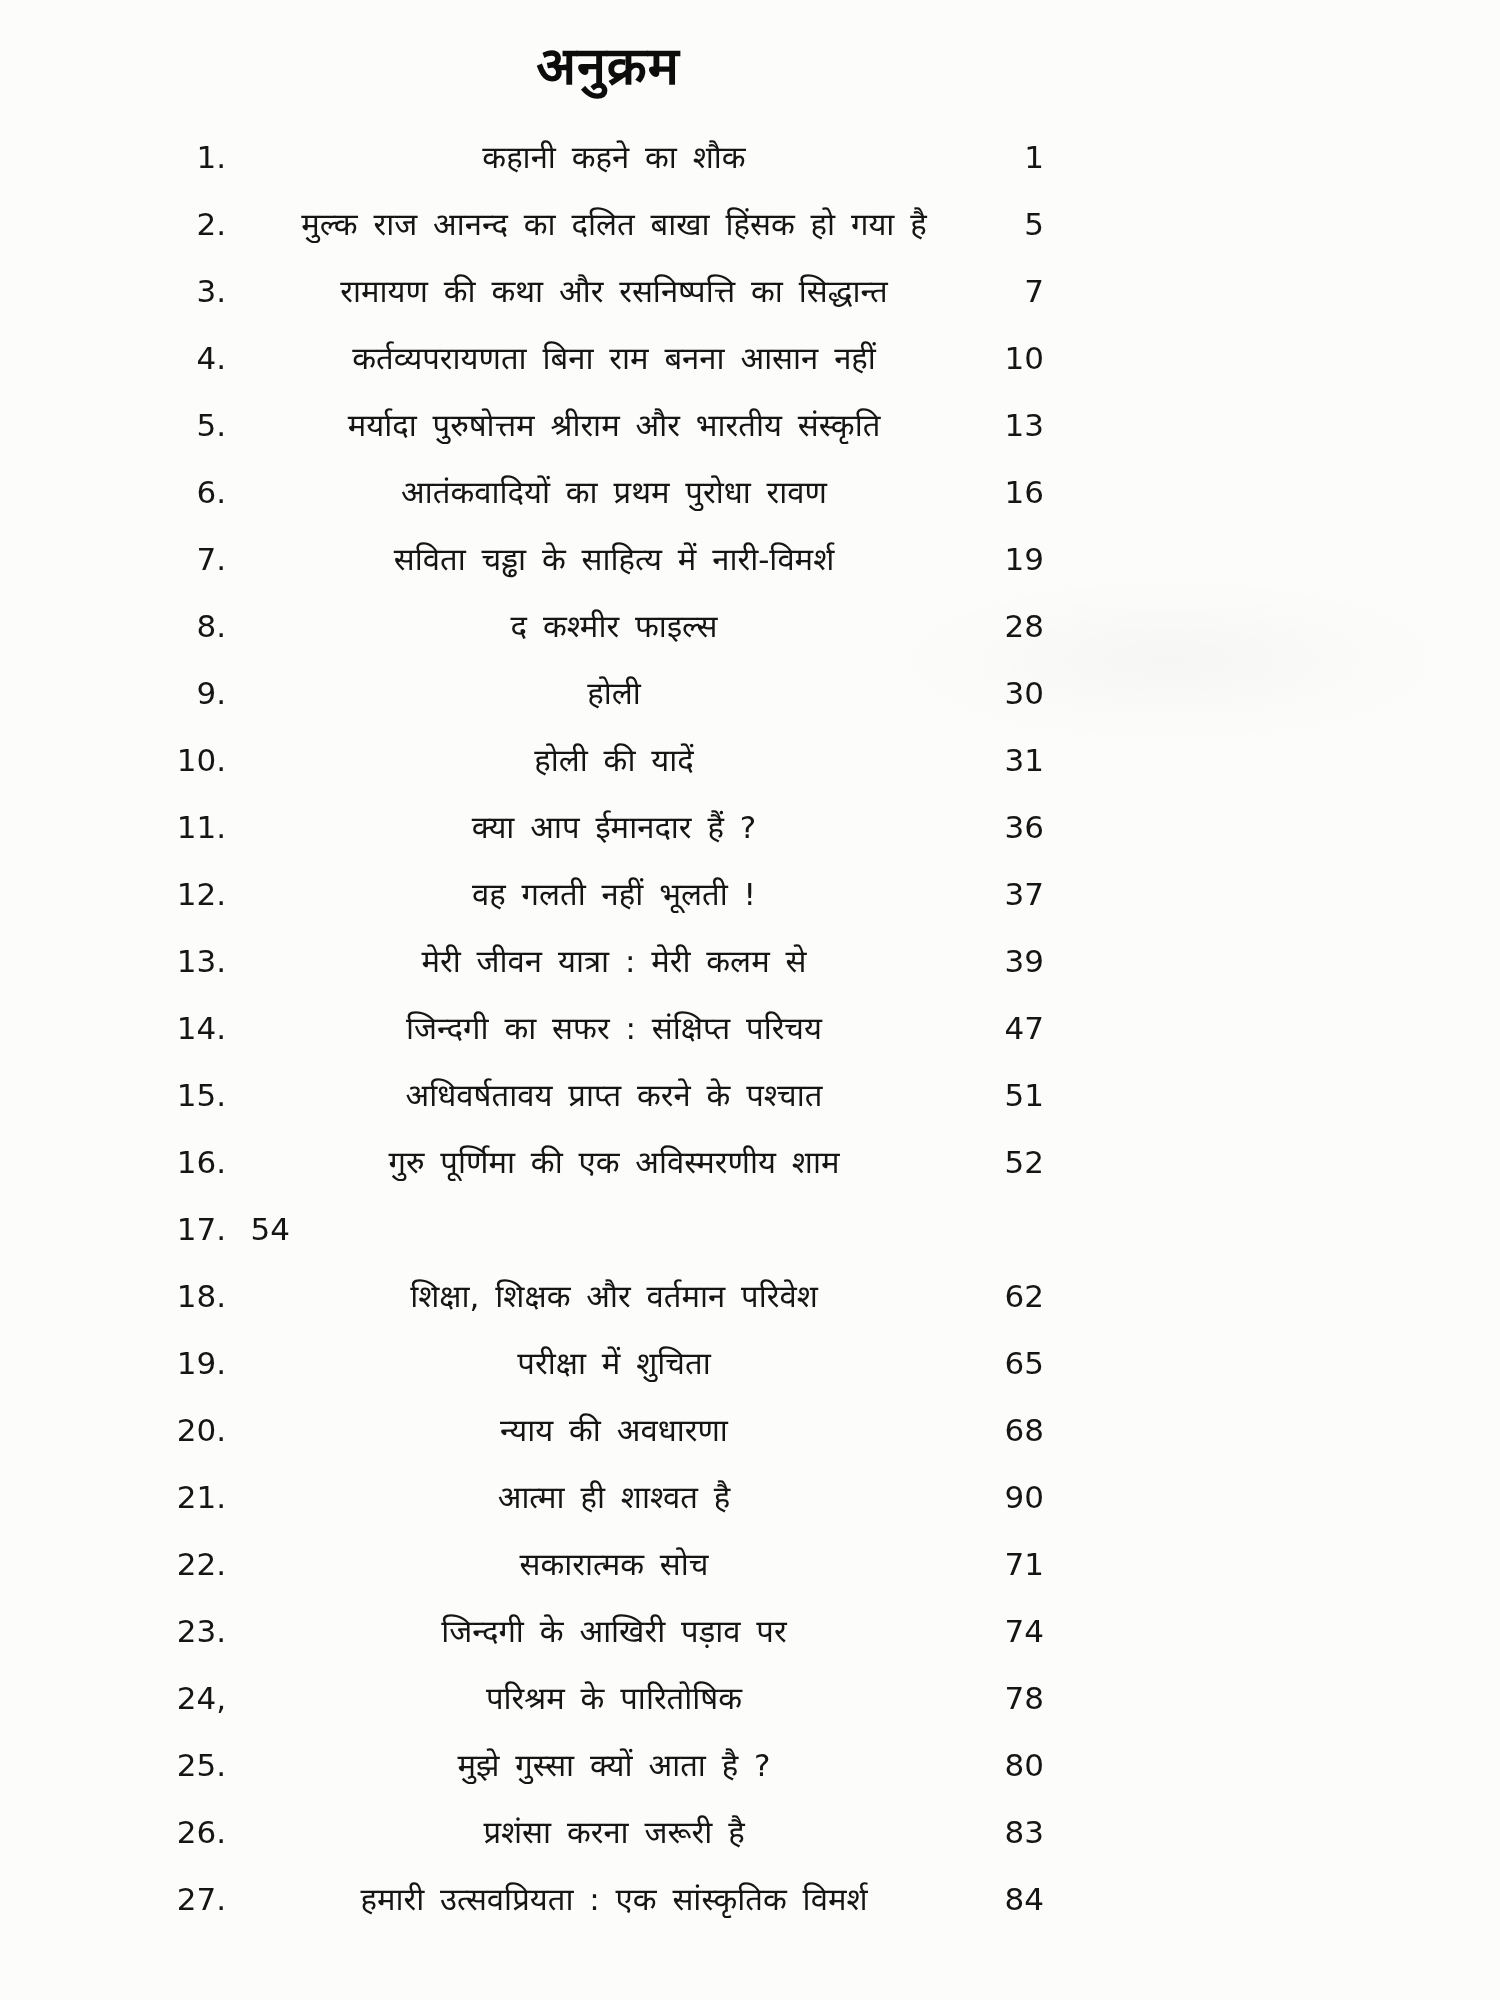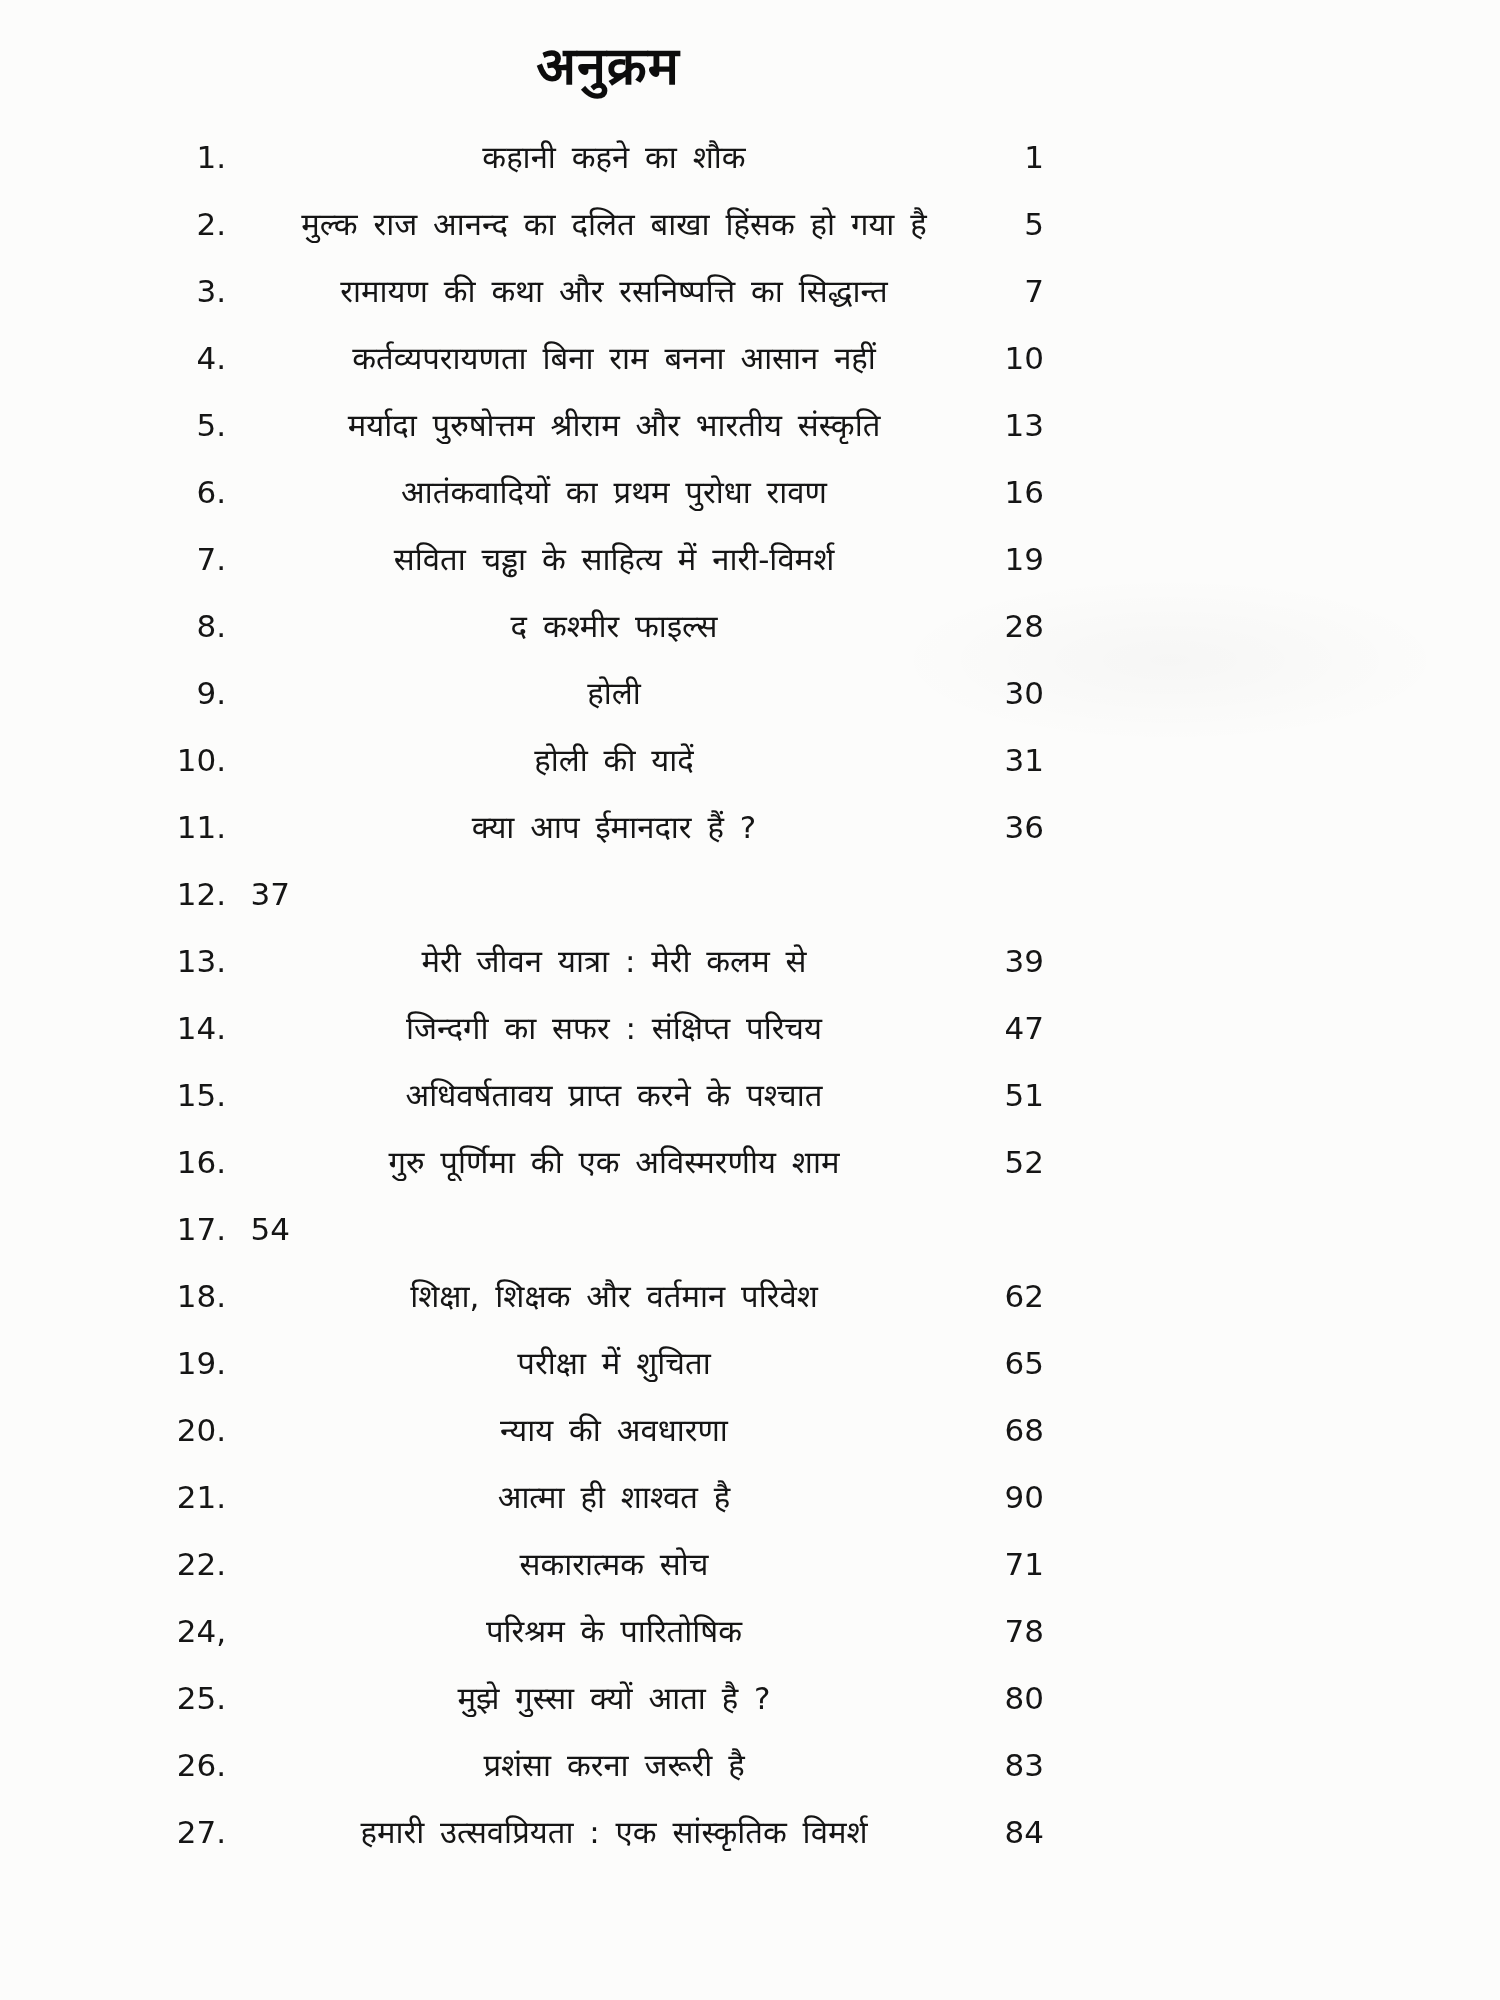--- a/index.html
+++ b/index.html
@@ -135,20 +135,21 @@
   </div>
 
   <div class="toc-row">
     <span class="num">11.</span>
     <span class="entry-title">क्या आप ईमानदार हैं ?</span>
     <span class="page-num">36</span>
   </div>
 
   <div class="toc-row">
     <span class="num">12.</span>
+    <span class="entry-title">वह गलती नहीं भूलती !</span>
     <span class="page-num">37</span>
   </div>
 
   <div class="toc-row">
     <span class="num">13.</span>
     <span class="entry-title">मेरी जीवन यात्रा : मेरी कलम से</span>
     <span class="page-num">39</span>
   </div>
 
   <div class="toc-row">
@@ -197,20 +198,25 @@
     <span class="entry-title">आत्मा ही शाश्वत है</span>
     <span class="page-num">90</span>
   </div>
 
   <div class="toc-row">
     <span class="num">22.</span>
     <span class="entry-title">सकारात्मक सोच</span>
     <span class="page-num">71</span>
   </div>
 
+  <div class="toc-row">
+    <span class="num">23.</span>
+    <span class="entry-title">जिन्दगी के आखिरी पड़ाव पर</span>
+    <span class="page-num">74</span>
+  </div>
 
   <div class="toc-row">
     <span class="num">24,</span>
     <span class="entry-title">परिश्रम के पारितोषिक</span>
     <span class="page-num">78</span>
   </div>
 
   <div class="toc-row">
     <span class="num">25.</span>
     <span class="entry-title">मुझे गुस्सा क्यों आता है ?</span>

